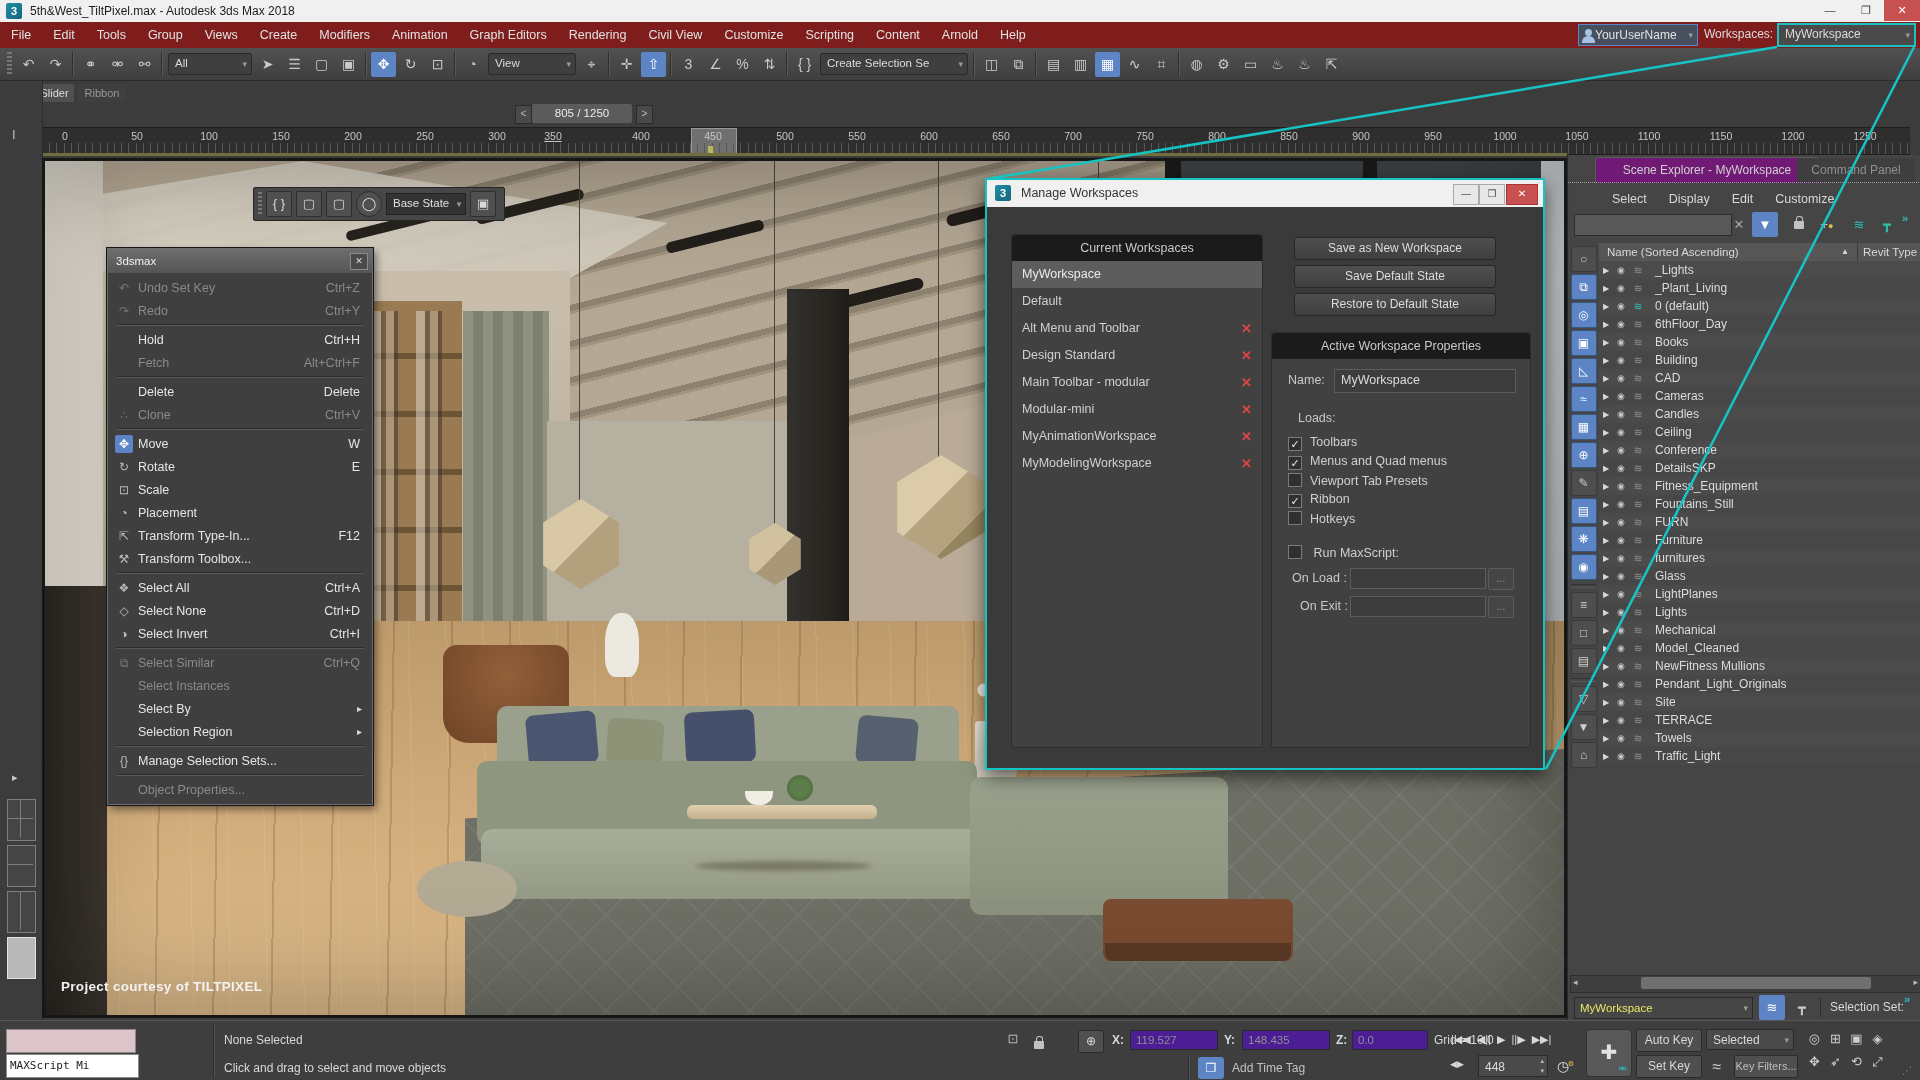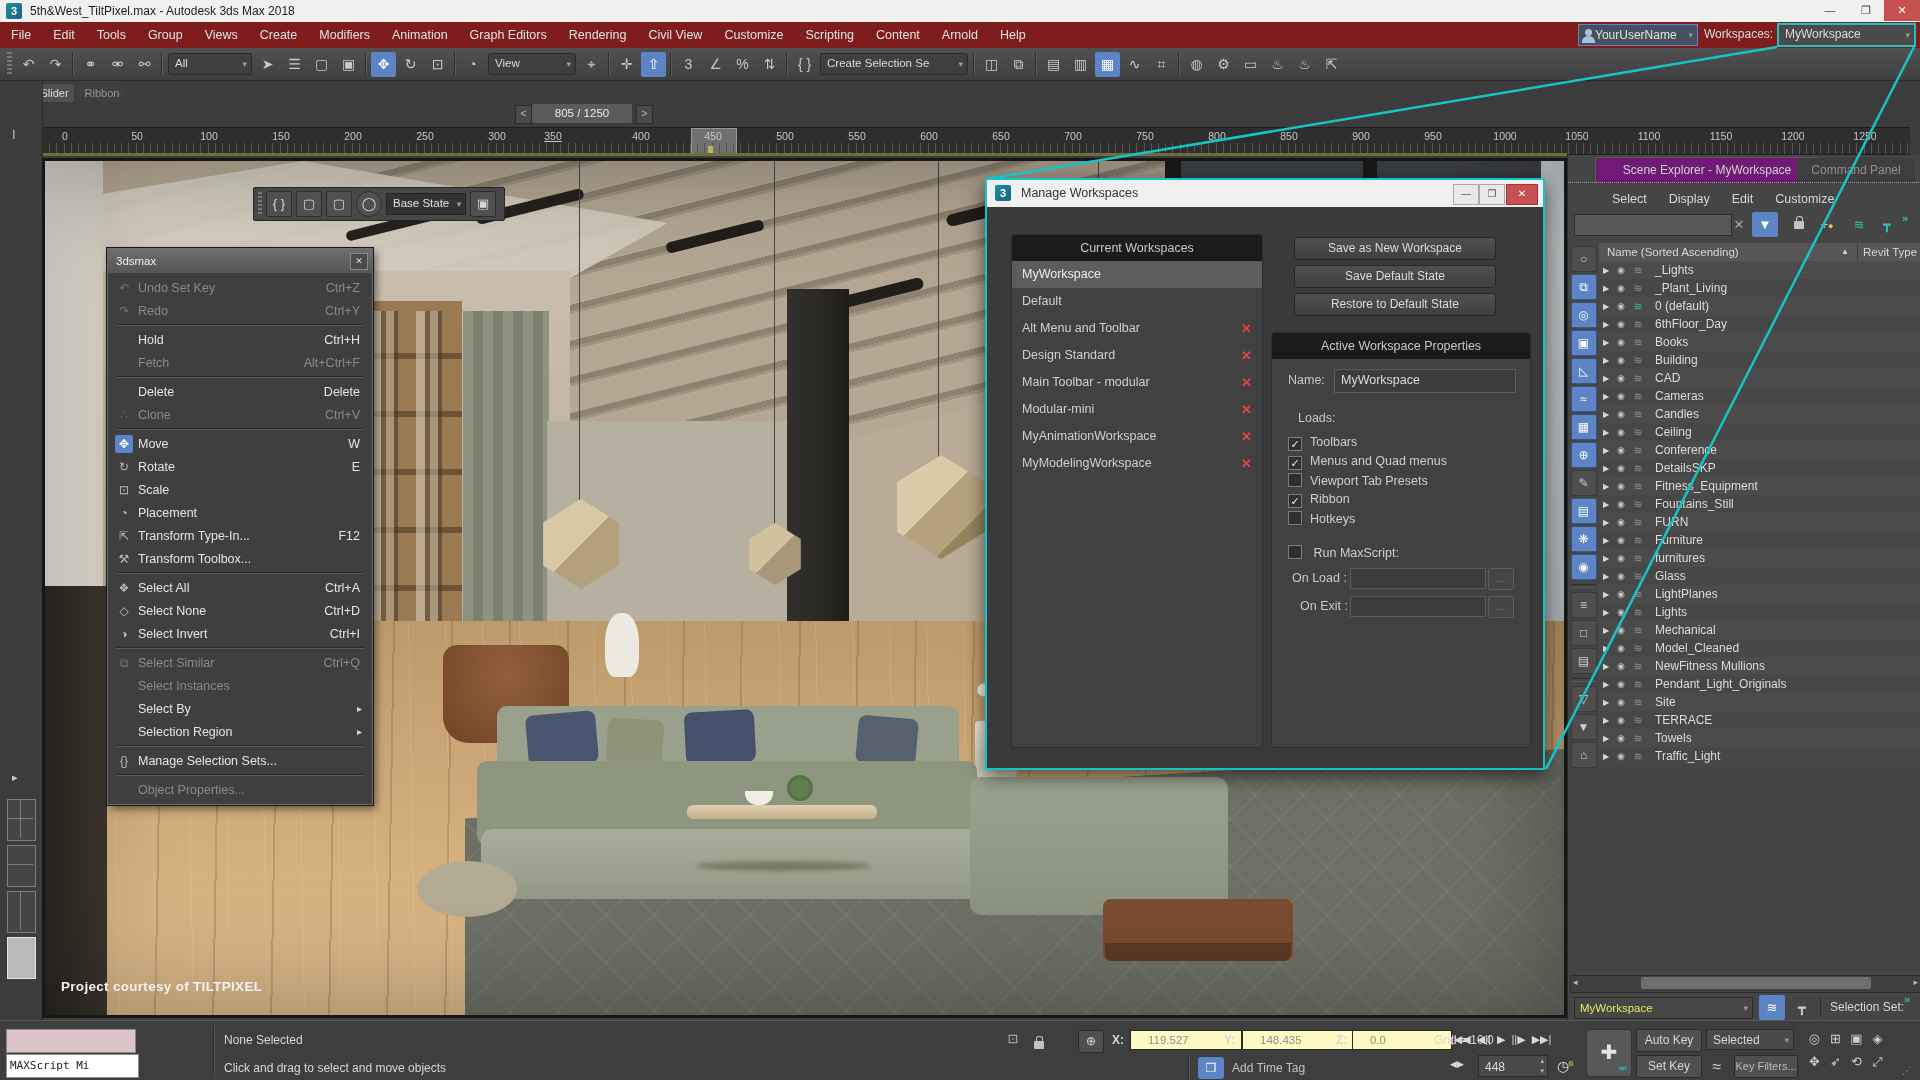--- a/index.html
+++ b/index.html
@@ -101,21 +101,21 @@
   .sx-filter.on{background:#5d84c4;border-color:#39567f;color:#fff;}
   .sx-sep{height:2px;border-top:1px solid #333;border-bottom:1px solid #585858;margin:4px 3px;}
   #sx-hscroll{position:absolute;left:2px;top:820px;width:349px;height:16px;background:#3f3f3f;border:1px solid #2d2d2d;}
   #sx-thumb{position:absolute;left:70px;top:1px;width:230px;height:12px;background:#6f6f6f;border-radius:2px;}
   .chev{color:#2bc0c0;font-weight:bold;font-size:11px;}
   .lock{position:relative;width:10px;height:8px;background:#c2c2c2;border-radius:1px;display:inline-block;}
   .lock::before{content:"";position:absolute;left:1.5px;top:-5px;width:5px;height:4px;border:1.5px solid #c2c2c2;border-bottom:none;border-radius:3px 3px 0 0;}
   
   #statusbar{left:0;top:1020px;width:1920px;height:60px;background:#3e3e3e;border-top:1px solid #575757;}
   .sb-text{position:absolute;color:#d8d8d8;font-size:12px;}
-  .sb-box{position:absolute;background:#fef9c3;border:1px solid #2a2a2a;color:#8f8f8f;font-size:11.5px;line-height:18px;padding:0 17px;}
+  .sb-box{position:absolute;background:#4c1d95;border:1px solid #2a2a2a;color:#8f8f8f;font-size:11.5px;line-height:18px;padding:0 5px;}
   .sb-btn{position:absolute;background:#4f4f4f;border:1px solid #2b2b2b;border-radius:2px;color:#d8d8d8;font-size:12px;text-align:center;}
   .pb-btn{color:#d8d8d8;font-size:11px;line-height:24px;padding:0 3px;flex:0 0 auto;}
   .nav-btn{width:21px;height:23px;text-align:center;line-height:23px;font-size:13px;color:#cfcfcf;}
   svg#callout{position:absolute;left:0;top:0;z-index:55;pointer-events:none;}
 </style>
 </head>
 <body>
 
 <div class="abs" id="titlebar">
   <div class="abs" id="app-icon">3</div>

